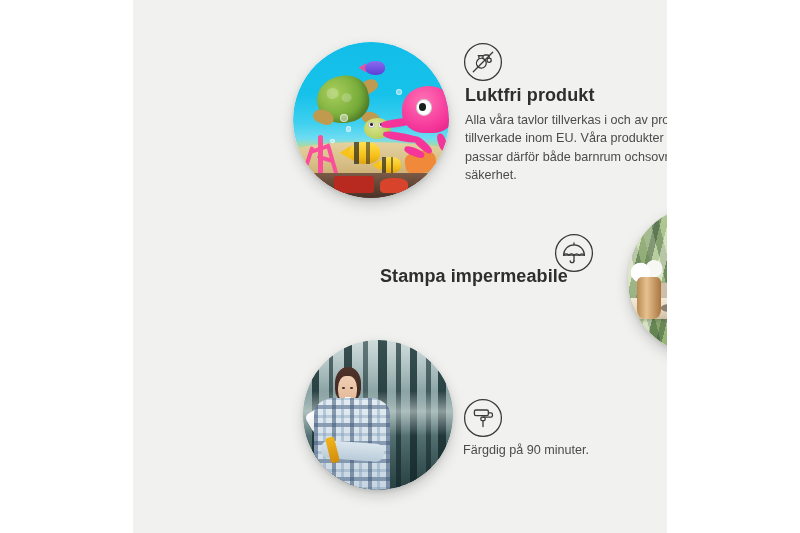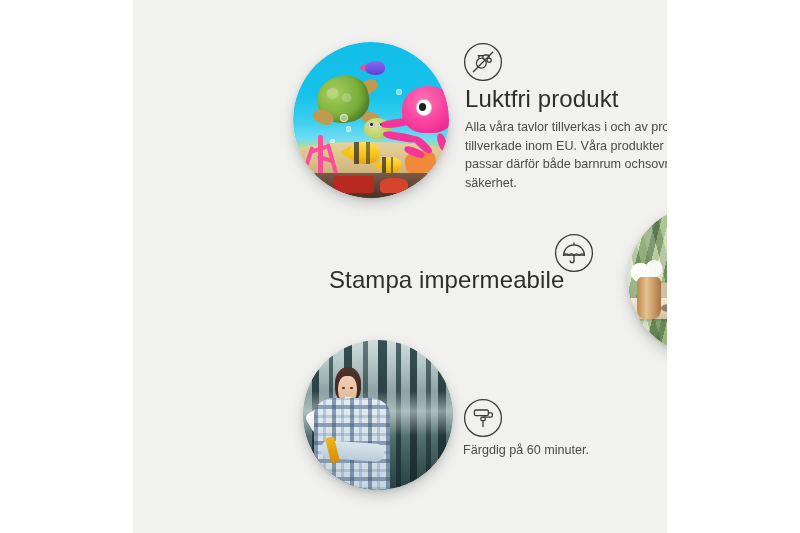--- a/index.html
+++ b/index.html
@@ -300,40 +300,40 @@
 
   
   .feature-icon{
     position:absolute; width:40px; height:40px;
   }
   .feature-icon svg{ display:block; width:40px; height:40px; }
 
   
   .f-title{
     margin:0;
-    font-size: 24px;
-    font-weight: 400;
+    font-size: 18px;
+    font-weight: 700;
     color: #2e2e2e;
     letter-spacing: .1px;
     line-height: 1.25;
   }
   .f-desc{
     margin: 4px 0 0 0;
     font-size: 12.6px;
     font-weight: 400;
     color: #4b4b4b;
     line-height: 1.48;
   }
 
   
   .block1{ position:absolute; left:332px; top:84px; width:290px; text-align:left; }
   .icon1 { position:absolute; left:330px; top:42px; }
 
   
-  .block2{ position:absolute; left:196px; top:265px; width:290px; text-align:left; }
+  .block2{ position:absolute; left:196px; top:265px; width:290px; text-align:center; }
   .icon2 { position:absolute; left:421px; top:233px; }
 
   
   .block3{ position:absolute; left:288px; top:437px; width:210px; text-align:center; }
   .icon3 { position:absolute; left:330px; top:398px; }
 </style>
 </head>
 <body>
 
 <div class="page">
@@ -483,17 +483,17 @@
       <svg viewBox="0 0 40 40" fill="none" stroke="#3a3a3a" stroke-width="1.3" stroke-linecap="round" stroke-linejoin="round">
         <circle cx="20" cy="20" r="18.4"></circle>
         <rect x="11.4" y="12.0" width="14.0" height="5.6" rx="1.6"></rect>
         <path d="M25.4 14.8 h2.6 a1.4 1.4 0 0 1 1.4 1.4 v1.6 a1.4 1.4 0 0 1 -1.4 1.4 h-8.0"></path>
         <rect x="17.9" y="19.2" width="4.2" height="3.4" rx="1.0"></rect>
         <path d="M20 22.6 v6.0"></path>
       </svg>
     </div>
 
     <div class="block3">
-      <p class="f-desc">Färgdig på 60 minuter.</p>
+      <p class="f-desc">Färgdig på 90 minuter.</p>
     </div>
 
   </div>
 </div>
 
 </body></html>

